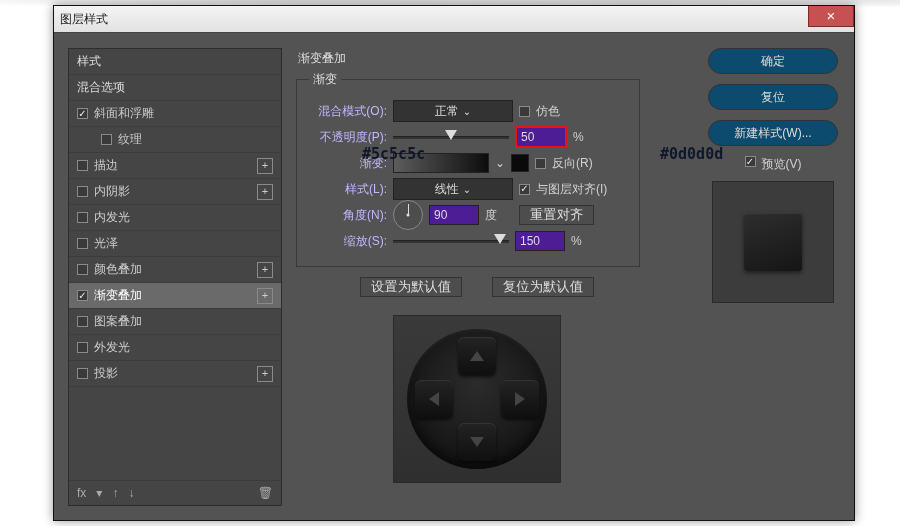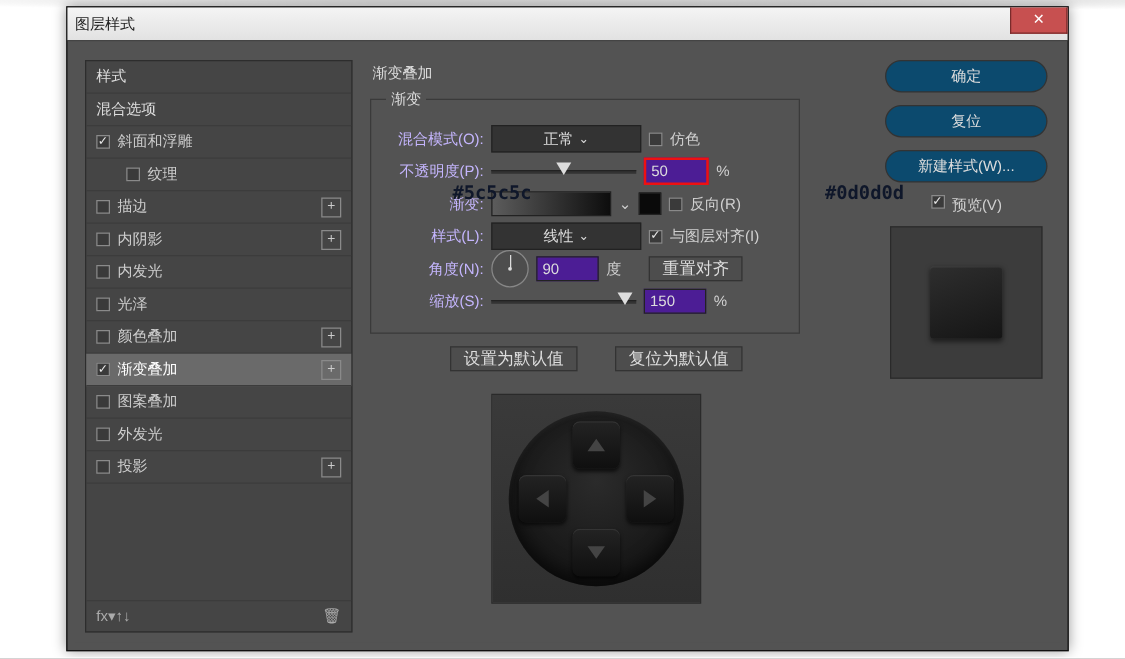--- a/index.html
+++ b/index.html
@@ -15,21 +15,21 @@
 
 
 .left{position:absolute;left:8px;top:8px;width:212px;bottom:8px;background:#454545;border:1px solid #2d2d2d}
 .lrow{height:25px;display:flex;align-items:center;padding:0 8px;gap:6px;border-bottom:1px solid #3c3c3c;position:relative;color:#ccc}
 .lrow.head{color:#ddd}
 .lrow.sub{padding-left:32px}
 .cb{width:11px;height:11px;border:1px solid #8a8a8a;background:#3a3a3a;box-sizing:border-box;display:flex;align-items:center;justify-content:center}
 .cb.on::after{content:"✓";color:#eaeaea;font-size:10px;line-height:1}
 .plus{position:absolute;right:8px;top:50%;transform:translateY(-50%);width:14px;height:14px;border:1px solid #8a8a8a;color:#ccc;font:11px/12px Arial;text-align:center}
 .lrow.sel{background:#6a6a6a;color:#fff}
-.lbot{position:absolute;left:0;right:0;bottom:0;height:24px;border-top:1px solid #3c3c3c;display:flex;align-items:center;padding:0 8px;gap:0;color:#aaa}
+.lbot{position:absolute;left:0;right:0;bottom:0;height:24px;border-top:1px solid #3c3c3c;display:flex;align-items:center;padding:0 8px;gap:10px;color:#aaa}
 .spacer{flex:1}
 .trash,.fx-icon,.up-icon,.dn-icon{font:12px/1 Arial;color:#aaa}
 
 
 .mid{position:absolute;left:234px;top:8px;width:366px}
 .sec-title{color:#ddd;margin:2px 0 4px 4px}
 .group{border:1px solid #3a3a3a;padding:10px 12px 12px;margin-right:20px}
 .group legend{padding:0 4px;color:#ddd}
 .frow{display:flex;align-items:center;height:26px;gap:6px}
 .flab{width:78px;text-align:right;color:#c4b5fd}

